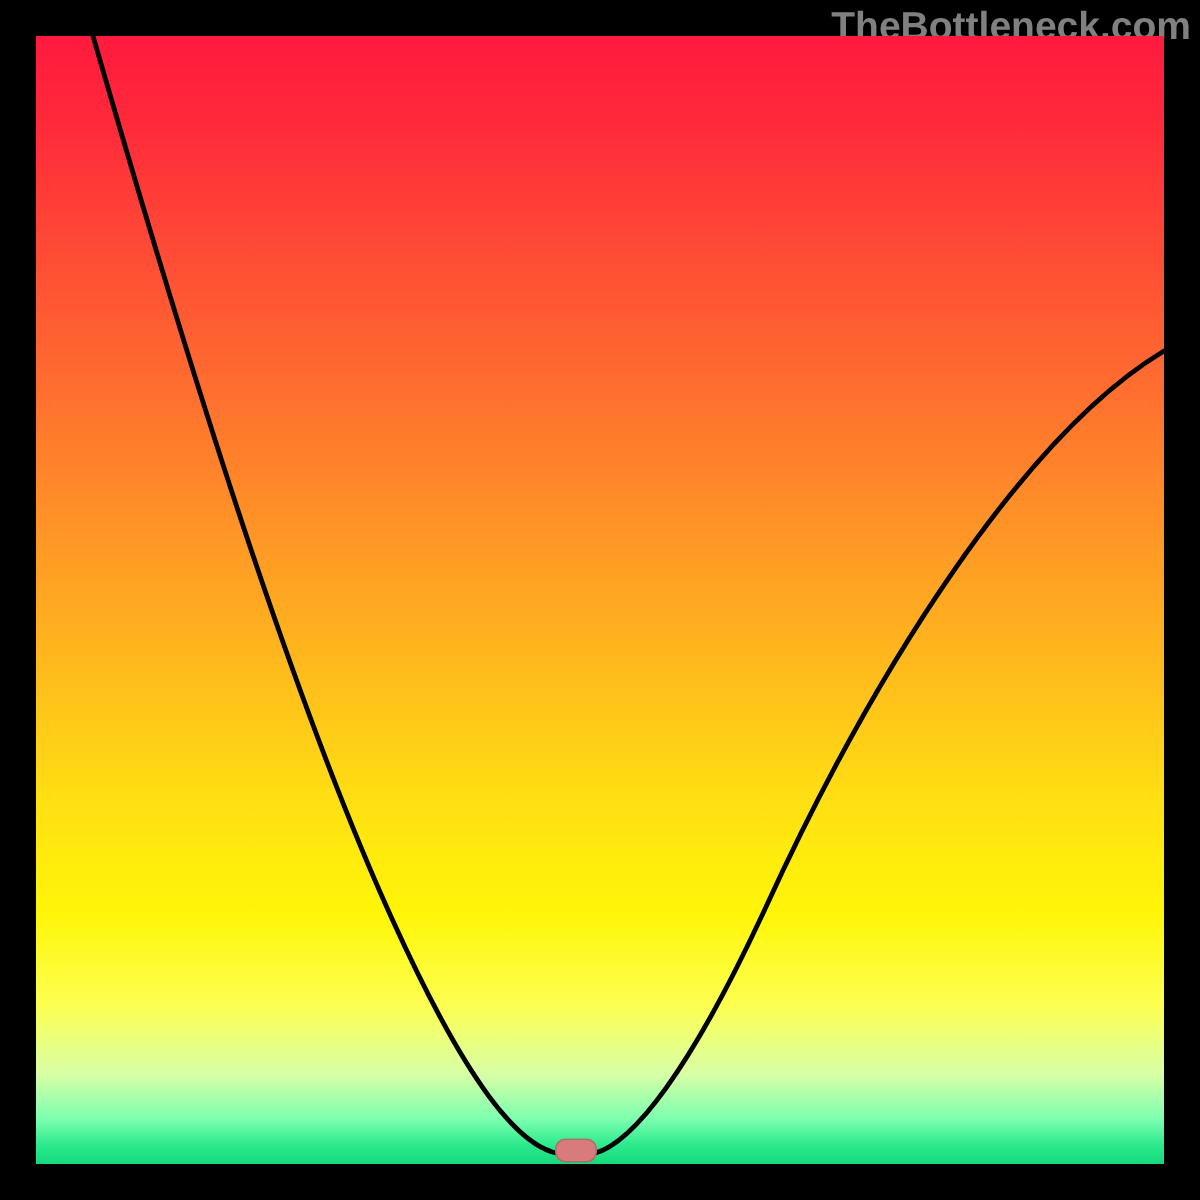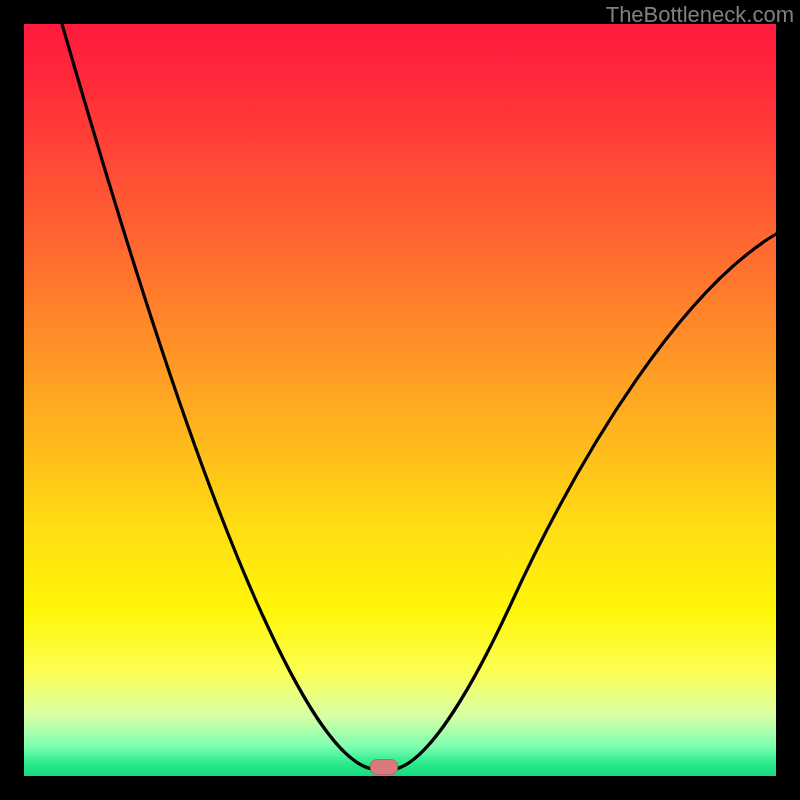--- a/index.html
+++ b/index.html
@@ -38,22 +38,22 @@
       #7dffb0 96%,
       #27e88a 98.5%,
       #17d97c 100%
     );
   }
   .watermark {
     position: absolute;
     top: 2px;
     right: 6px;
     color: #808080;
-    font-size: 22px;
-    font-weight: 400;
+    font-size: 26px;
+    font-weight: 700;
     letter-spacing: 0px;
     user-select: none;
   }
   svg.curve {
     position: absolute;
     left: 0;
     top: 0;
     width: 752px;
     height: 752px;
   }

